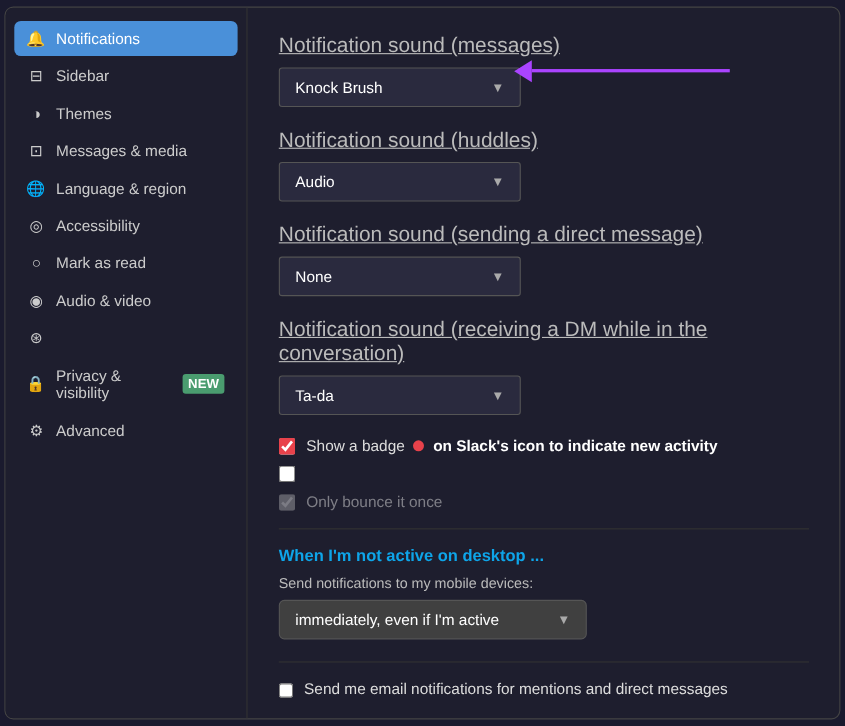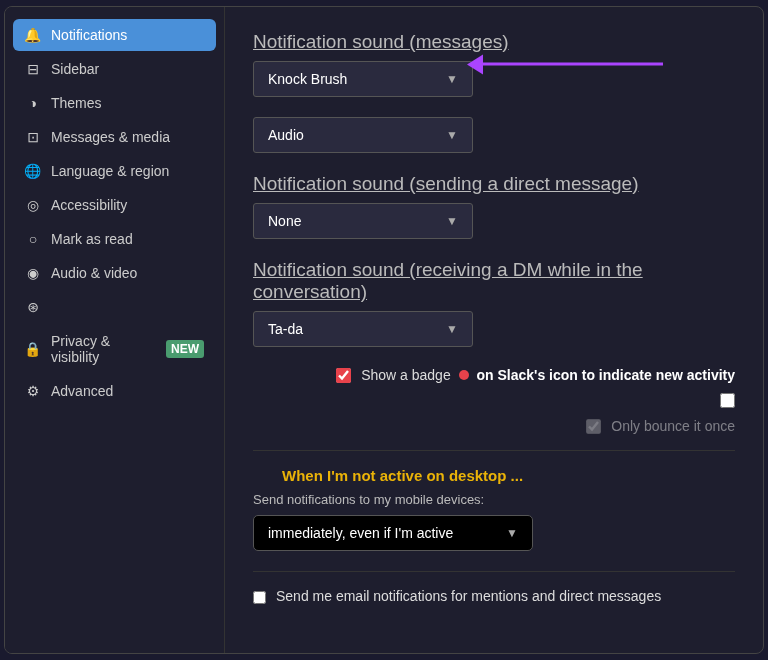--- a/index.html
+++ b/index.html
@@ -148,21 +148,20 @@
       left: -16px;
       top: 50%;
       transform: translateY(-50%);
     }
     .checkbox-row {
       display: flex;
       align-items: center;
       gap: 10px;
       margin-bottom: 10px;
       font-size: 14px;
-      justify-content: flex-end;
     }
     .checkbox-row input[type="checkbox"] {
       width: 15px;
       height: 15px;
       cursor: pointer;
       accent-color: #e8424b;
     }
     .checkbox-row.disabled {
       opacity: 0.5;
     }
@@ -181,32 +180,31 @@
       margin: 0 4px;
     }
     .section-divider {
       height: 1px;
       background: #333;
       margin: 16px 0;
     }
     .inactive-section-title {
       font-size: 15px;
       font-weight: 700;
-      color: #eab308;
+      color: #0ea5e9;
       margin-bottom: 8px;
-      margin-left: 29px;
     }
     .inactive-section-label {
       font-size: 13px;
       color: #bbb;
       margin-bottom: 8px;
     }
     .dropdown-wide {
       width: 280px;
-      background: #000000;
+      background: #404040;
       border: 1px solid #555;
       border-radius: 5px;
       padding: 9px 14px;
       color: #fff;
       font-size: 14px;
       display: flex;
       justify-content: space-between;
       align-items: center;
       cursor: pointer;
     }
@@ -282,20 +280,21 @@
         </div>
 
         <div class="arrow-annotation">
           <div class="arrow-line">
             <div class="arrow-head"></div>
           </div>
         </div>
       </div>
 
       <div class="dropdown-row">
+        <div class="section-label">Notification sound (huddles)</div>
         <div class="dropdown">
           <span>Audio</span>
           <span class="chevron">▼</span>
         </div>
       </div>
 
       <div class="dropdown-row">
         <div class="section-label">Notification sound (sending a direct message)</div>
         <div class="dropdown">
           <span>None</span>

